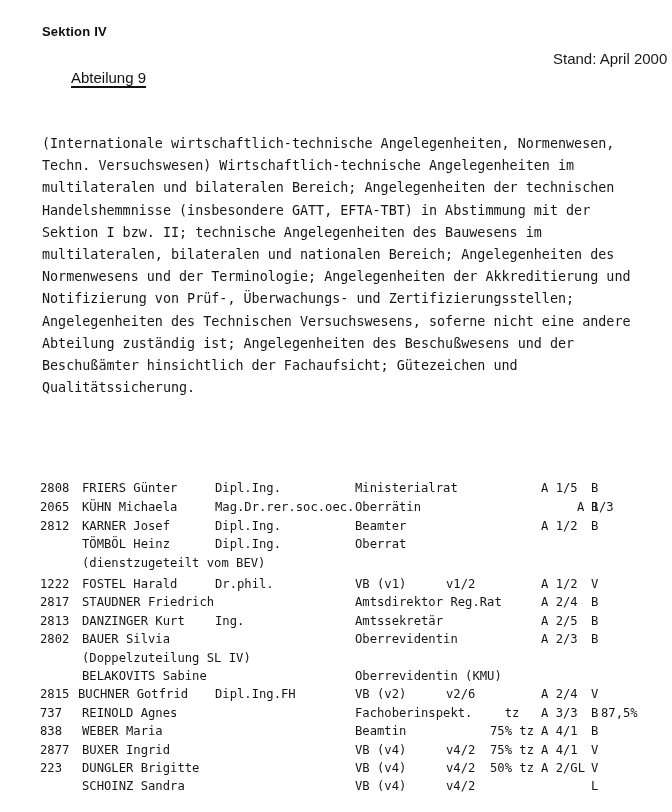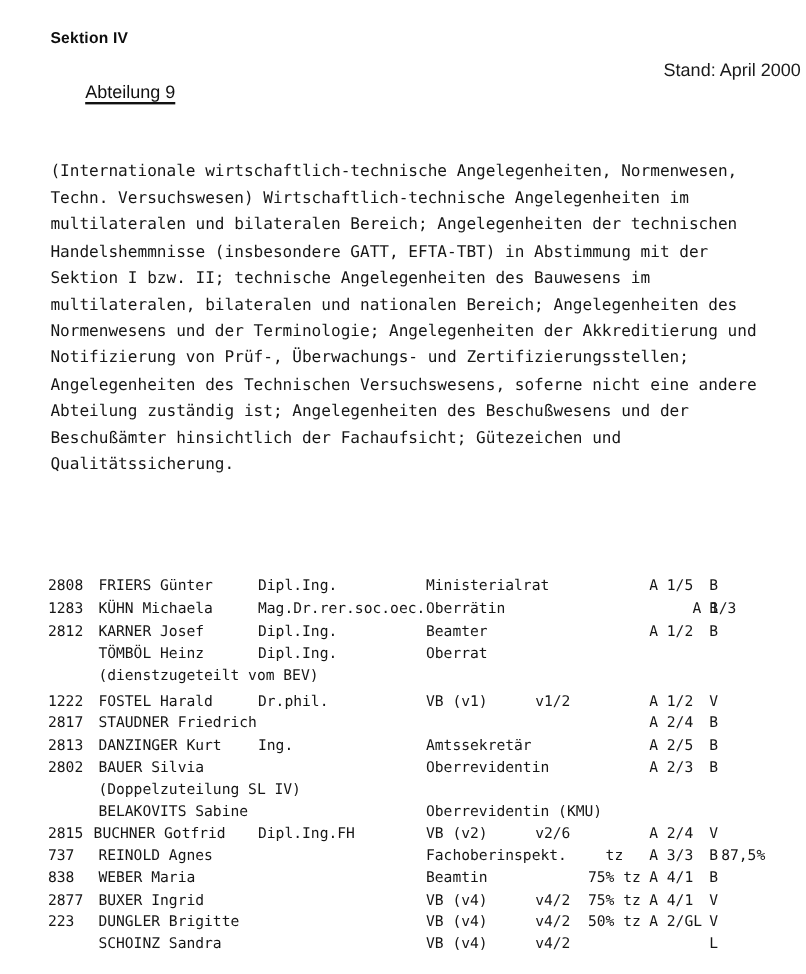--- a/index.html
+++ b/index.html
@@ -55,21 +55,21 @@
   <div class="staff" id="staff">
       <div class="trow" style="top: 481px;">
         <span style="left: 40px;">2808</span>
         <span style="left: 82px;">FRIERS Günter</span>
         <span style="left: 215px;">Dipl.Ing.</span>
         <span style="left: 355px;">Ministerialrat</span>
         <span style="left: 541px;">A 1/5</span>
         <span style="left: 591px;">B</span>
       </div>
       <div class="trow" style="top: 500px;">
-        <span style="left: 40px;">1283</span>
+        <span style="left: 40px;">2065</span>
         <span style="left: 82px;">KÜHN Michaela</span>
         <span style="left: 215px;">Mag.Dr.rer.soc.oec.</span>
         <span style="left: 355px;">Oberrätin</span>
         <span style="left: 541px; margin-left: 36px;">A 1/3</span>
         <span style="left: 591px;">B</span>
       </div>
       <div class="trow" style="top: 519px;">
         <span style="left: 40px;">2812</span>
         <span style="left: 82px;">KARNER Josef</span>
         <span style="left: 215px;">Dipl.Ing.</span>
@@ -90,20 +90,21 @@
         <span style="left: 82px;">FOSTEL Harald</span>
         <span style="left: 215px;">Dr.phil.</span>
         <span style="left: 355px;">VB (v1)</span>
         <span style="left: 446px;">v1/2</span>
         <span style="left: 541px;">A 1/2</span>
         <span style="left: 591px;">V</span>
       </div>
       <div class="trow" style="top: 595px;">
         <span style="left: 40px;">2817</span>
         <span style="left: 82px;">STAUDNER Friedrich</span>
+        <span style="left: 355px;">Amtsdirektor Reg.Rat</span>
         <span style="left: 541px;">A 2/4</span>
         <span style="left: 591px;">B</span>
       </div>
       <div class="trow" style="top: 614px;">
         <span style="left: 40px;">2813</span>
         <span style="left: 82px;">DANZINGER Kurt</span>
         <span style="left: 215px;">Ing.</span>
         <span style="left: 355px;">Amtssekretär</span>
         <span style="left: 541px;">A 2/5</span>
         <span style="left: 591px;">B</span>

